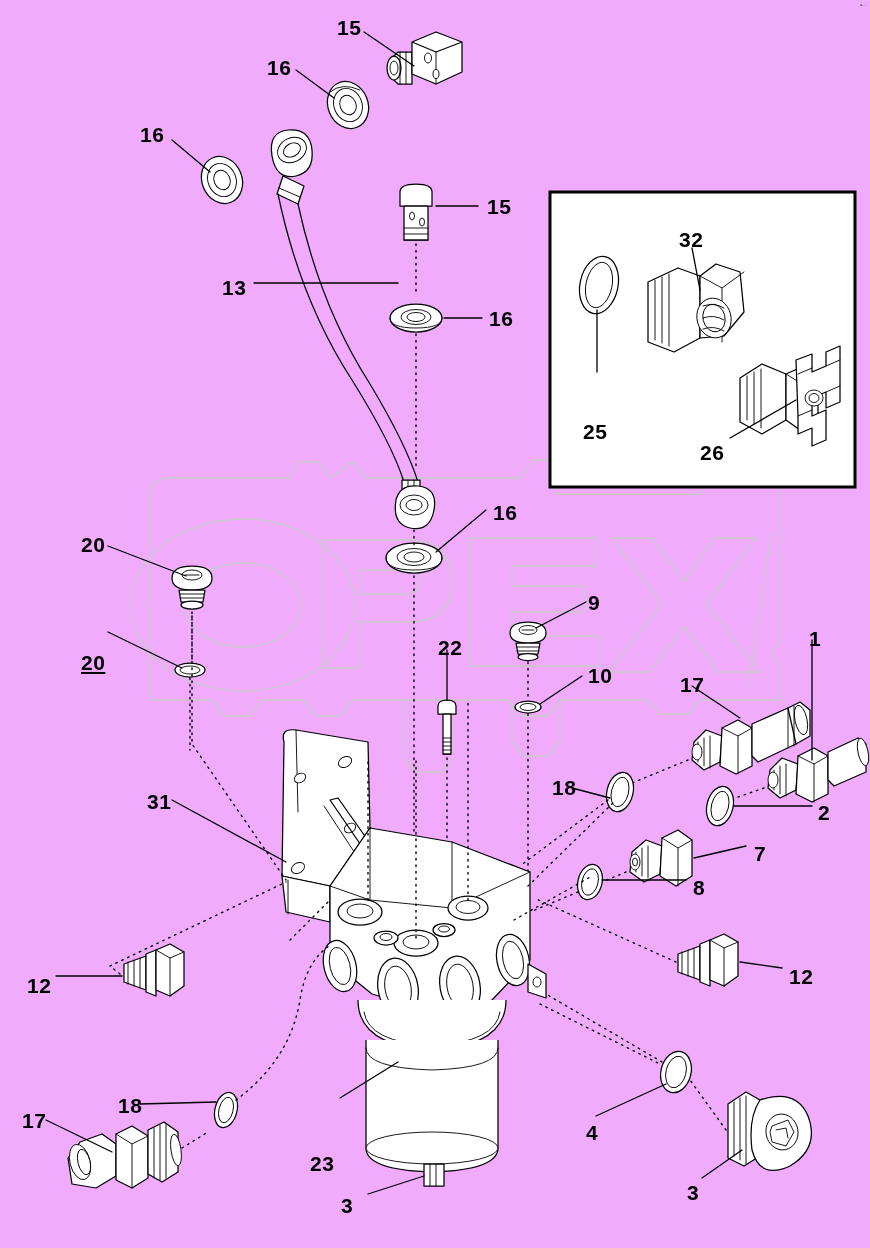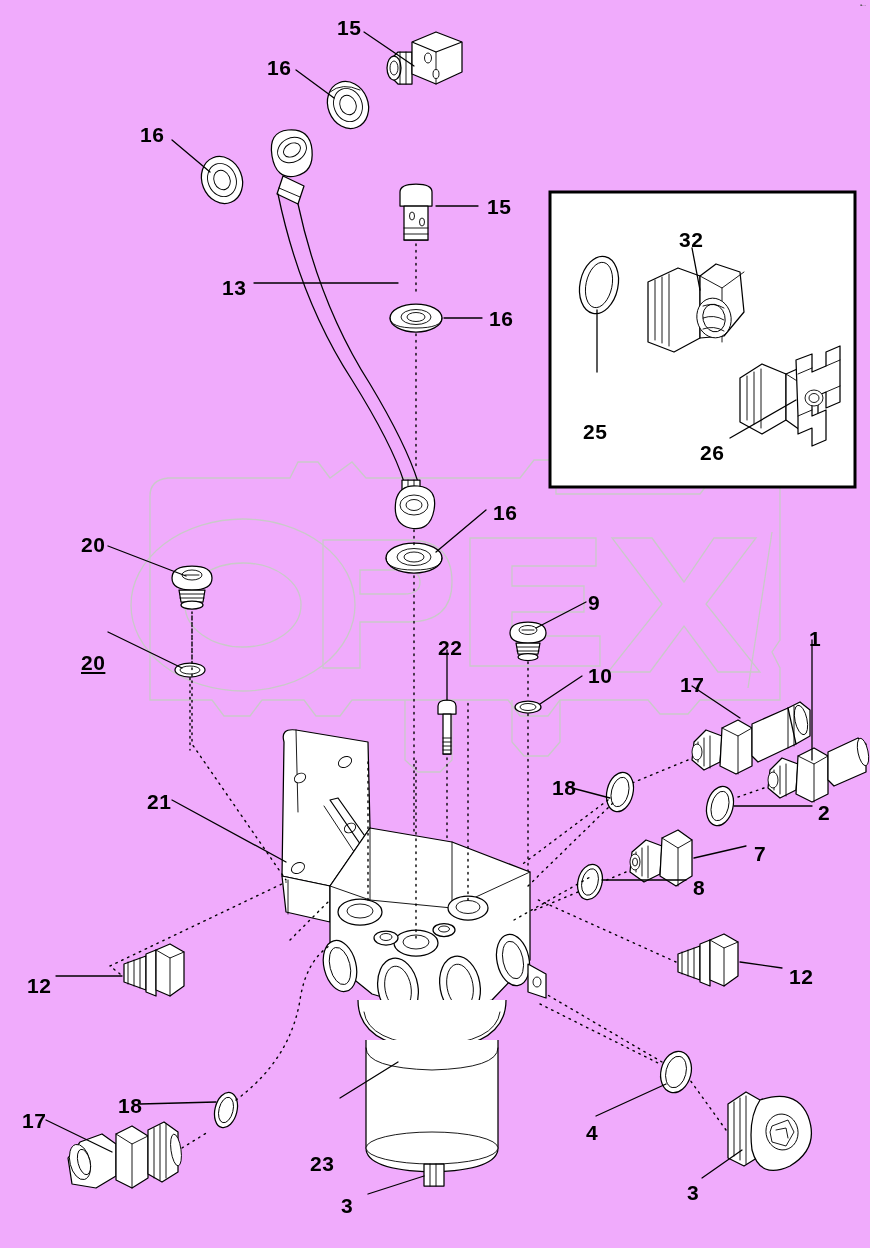--- a/index.html
+++ b/index.html
@@ -451,21 +451,21 @@
   <div class="callout" style="left:493px;  top:502px;">16</div>
   <div class="callout" style="left:81px;   top:534px;">20</div>
   <div class="callout" style="left:81px;   top:652px;text-decoration:underline;">20</div>
   <div class="callout" style="left:588px;  top:592px;">9</div>
   <div class="callout" style="left:809px;  top:628px;">1</div>
   <div class="callout" style="left:438px;  top:637px;">22</div>
   <div class="callout" style="left:588px;  top:665px;">10</div>
   <div class="callout" style="left:680px;  top:674px;">17</div>
   <div class="callout" style="left:552px;  top:777px;">18</div>
   <div class="callout" style="left:818px;  top:802px;">2</div>
-  <div class="callout" style="left:147px;  top:791px;">21</div>
+  <div class="callout" style="left:147px;  top:791px;">31</div>
   <div class="callout" style="left:754px;  top:843px;">7</div>
   <div class="callout" style="left:693px;  top:877px;">8</div>
   <div class="callout" style="left:27px;   top:975px;">12</div>
   <div class="callout" style="left:789px;  top:966px;">12</div>
   <div class="callout" style="left:118px;  top:1095px;">18</div>
   <div class="callout" style="left:310px;  top:1153px;">23</div>
   <div class="callout" style="left:586px;  top:1122px;">4</div>
   <div class="callout" style="left:22px;   top:1110px;">17</div>
   <div class="callout" style="left:341px;  top:1195px;">3</div>
   <div class="callout" style="left:687px;  top:1182px;">3</div>

